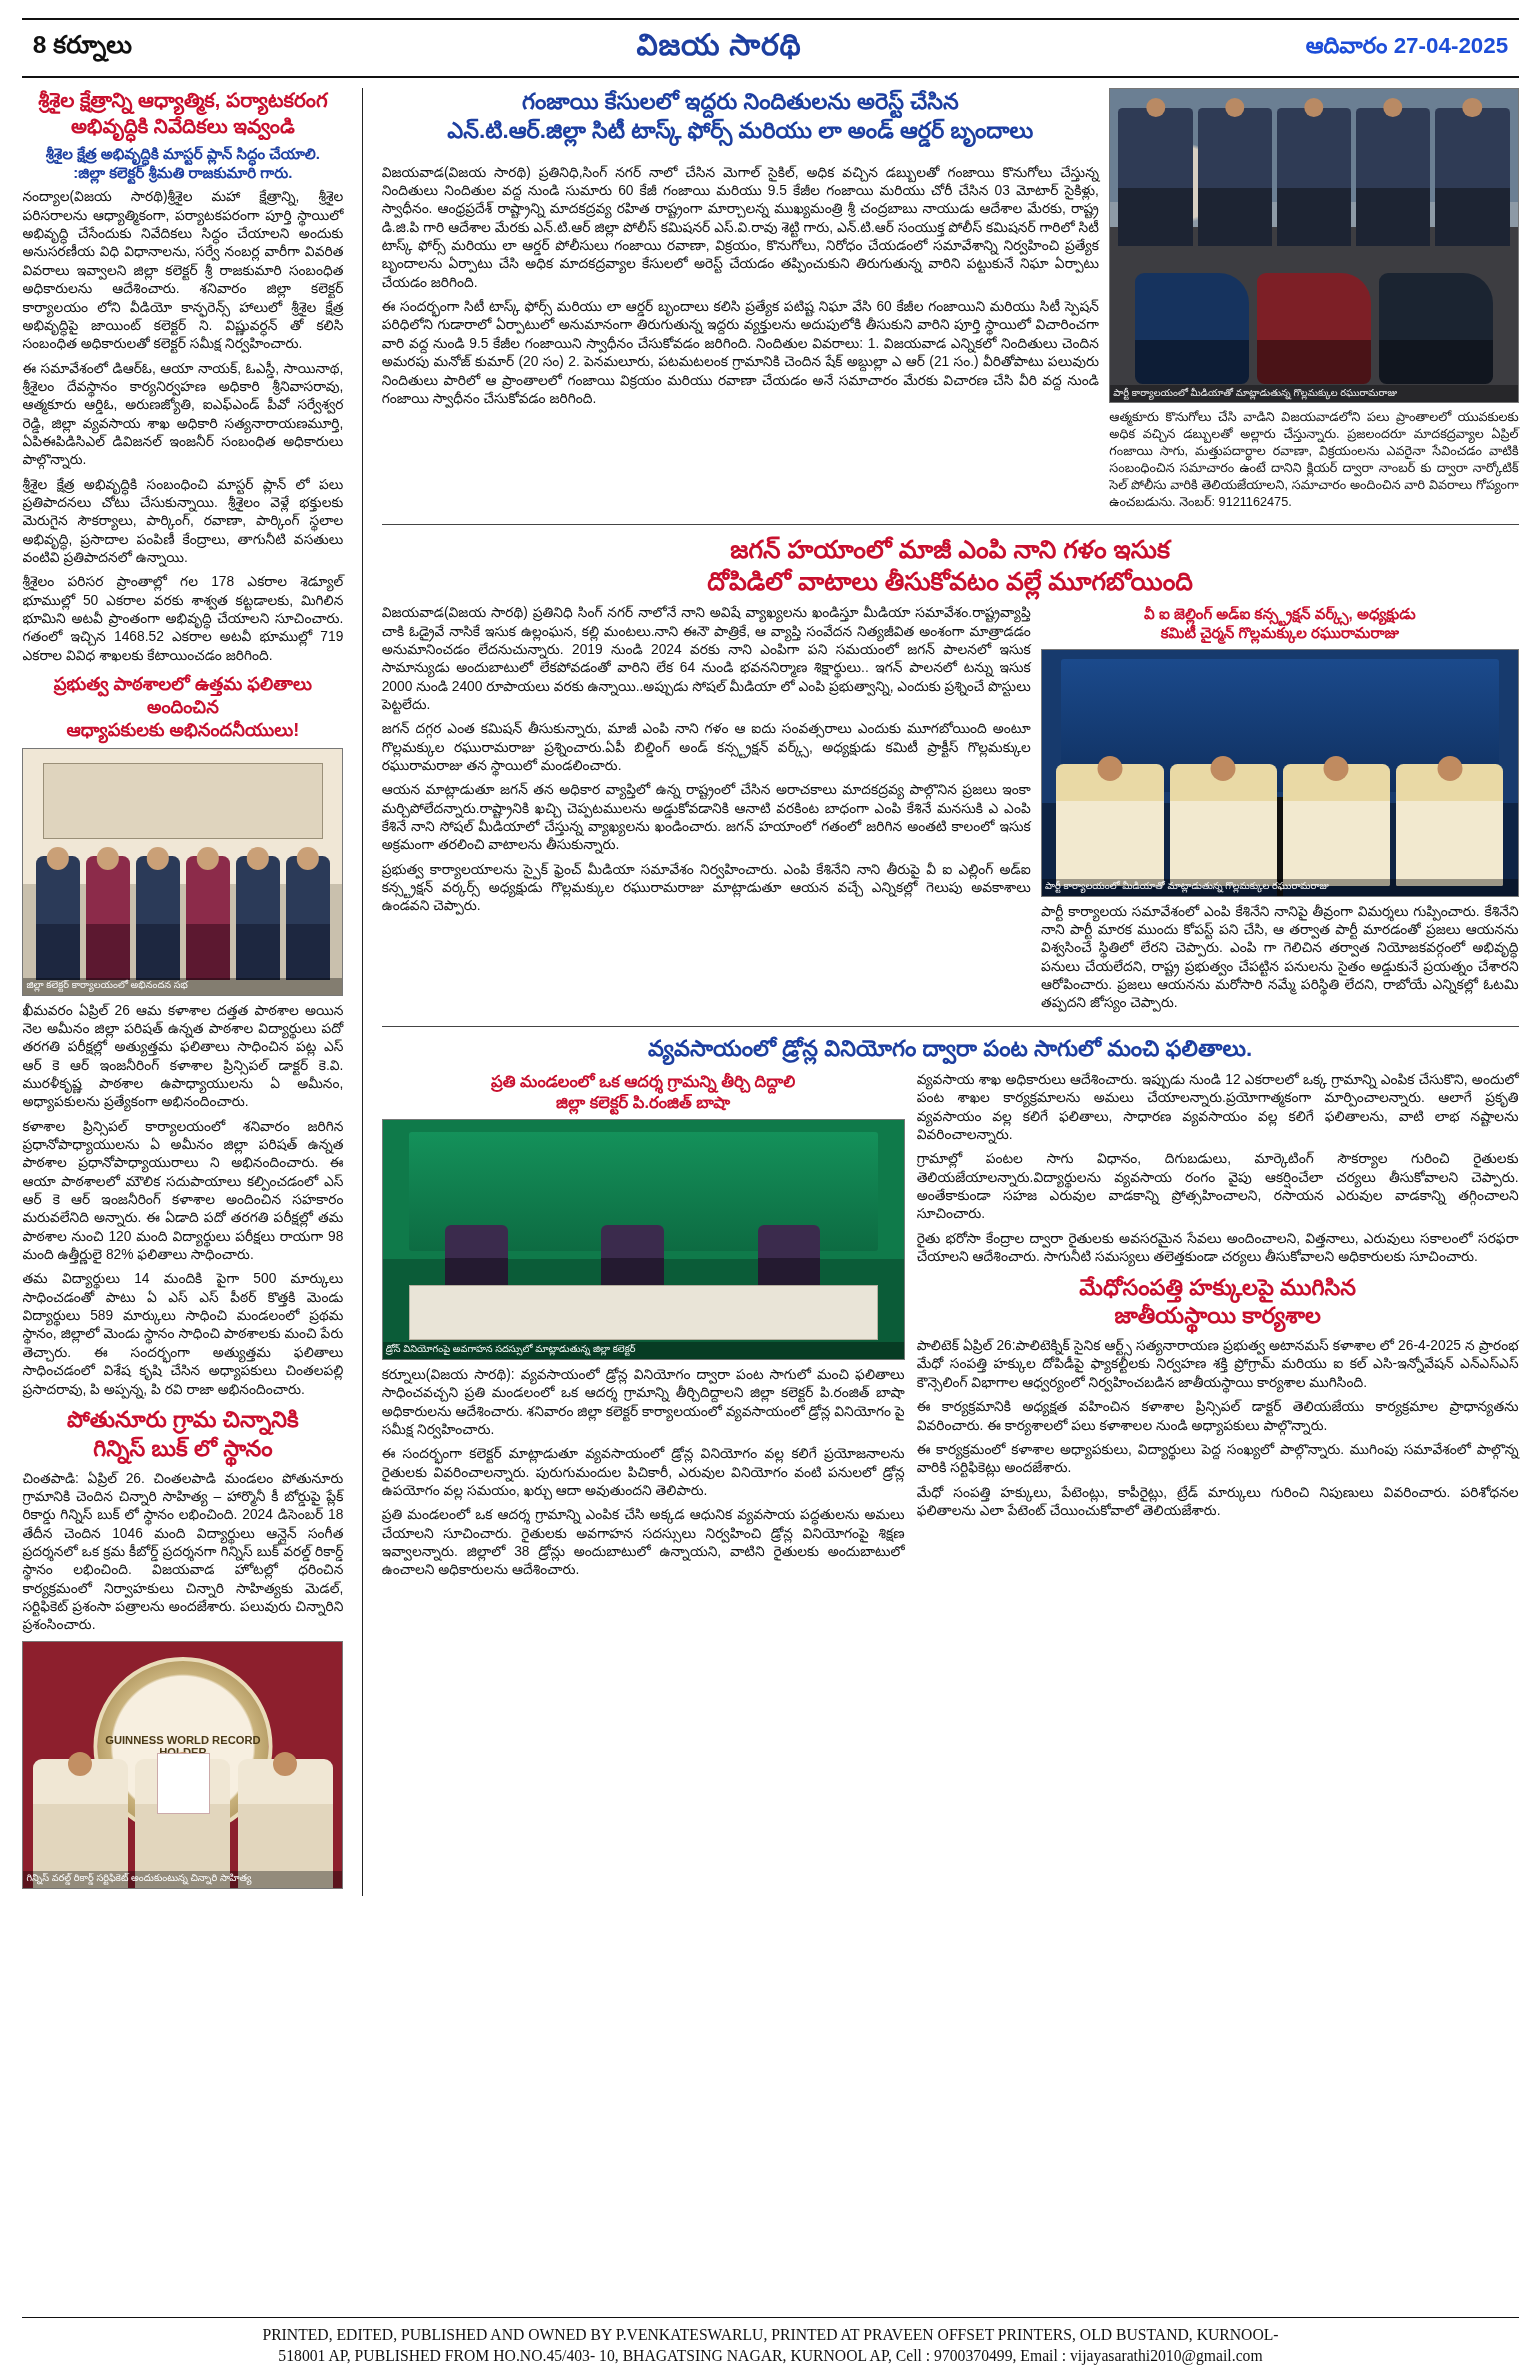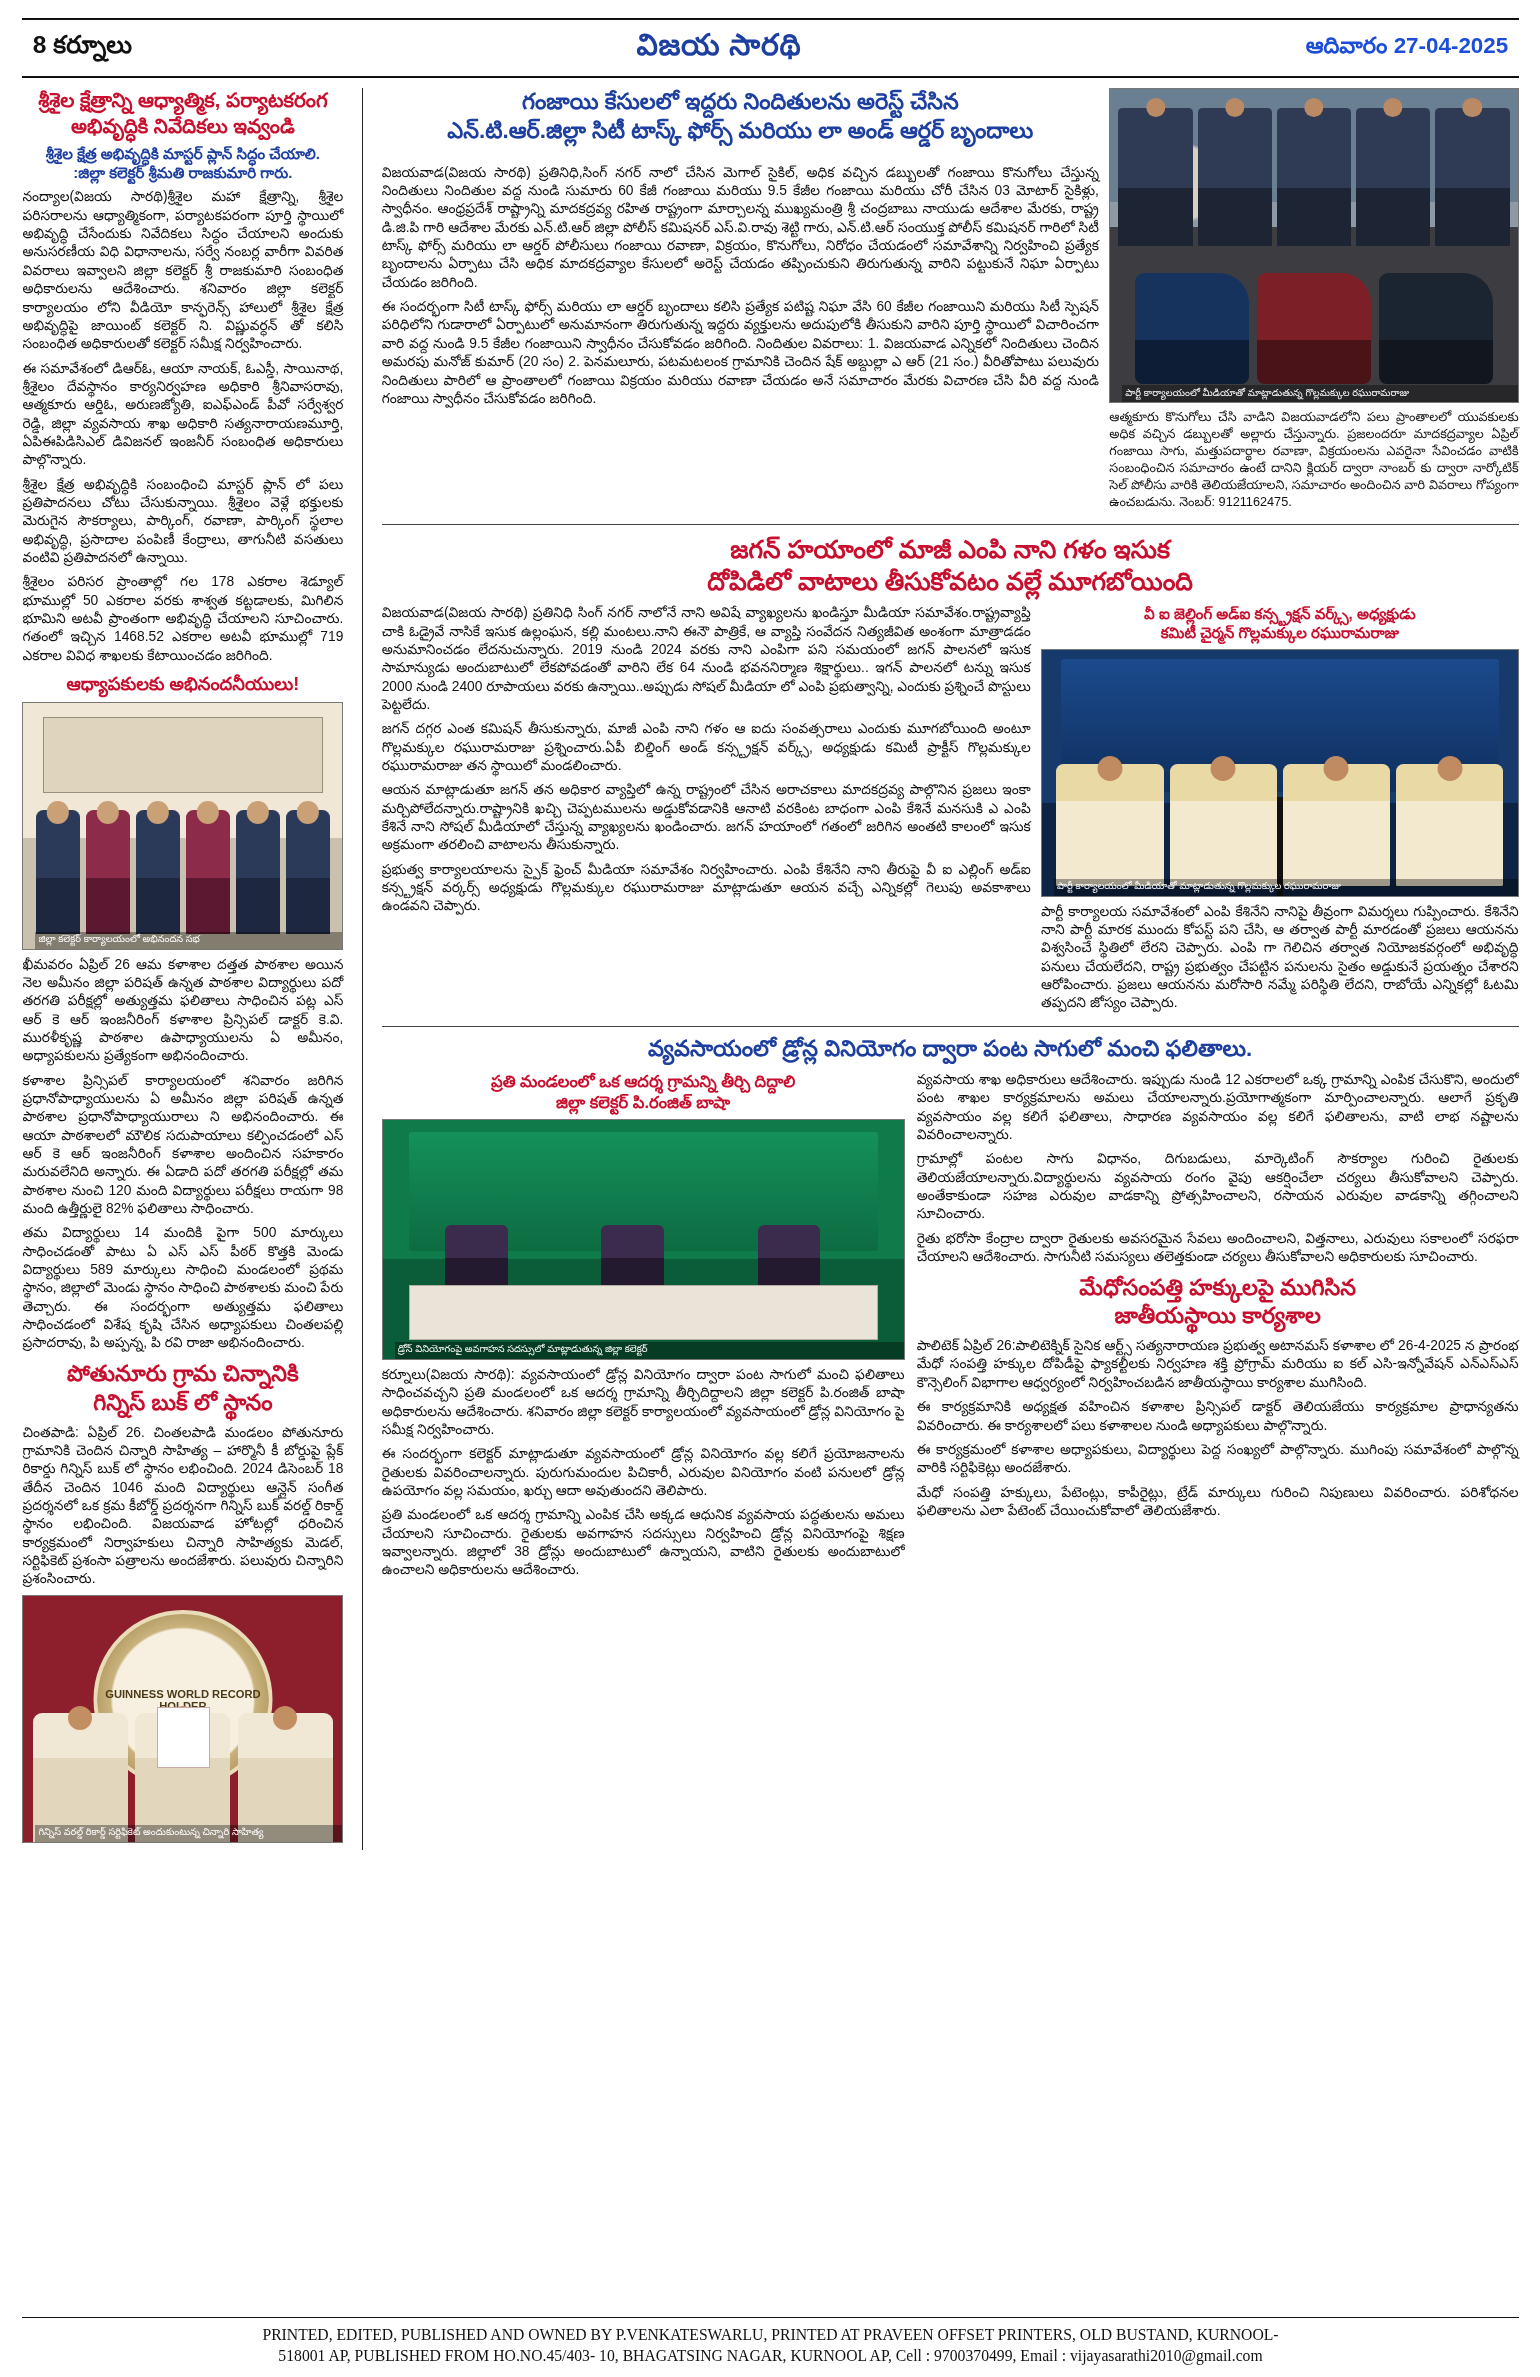--- a/index.html
+++ b/index.html
@@ -22,21 +22,21 @@
   .s34{font-size:25px;}
   .s30{font-size:22.4px;}
   .s27{font-size:20px;}
   .s24{font-size:18px;}
   .s22{font-size:16.4px;}
   .s20{font-size:15px;}
   .hr-thin{border:0;border-top:0.7px solid #444;margin:7.5px 0;}
 
   
   .photo{position:relative;overflow:hidden;border:0.7px solid #777;background:#2b2b2b;}
-  .photo .cap{position:absolute;left:12px;right:0;bottom:0;background:rgba(0,0,0,.35);color:#fff;font-size:9.7px;padding:1.5px 3px;}
+  .photo .cap{position:absolute;left:0;right:0;bottom:0;background:rgba(0,0,0,.35);color:#fff;font-size:9.7px;padding:1.5px 3px;}
   .ph-a{height:246px;}
   .ph-b{height:224px;}
   .ph-c{height:224px;}
   .ph-d{height:239px;}
   .ph-e{height:246px;}
 
   
   .scene-police{background:
      radial-gradient(circle at 18% 30%, #d8cfc2 0 9%, transparent 10%),
      linear-gradient(#6b7f93 0 36%, #8d9aa6 36% 44%, #3d3d41 44% 100%);}
@@ -99,20 +99,21 @@
         <div class="hd-red s27">అభివృద్ధికి నివేదికలు ఇవ్వండి</div>
         <div class="hd-blue s20" style="margin-top:4.5px;">శ్రీశైల క్షేత్ర అభివృద్ధికి మాస్టర్ ప్లాన్ సిద్ధం చేయాలి.</div>
         <div class="hd-blue s20" style="margin-bottom:6px;">:జిల్లా కలెక్టర్ శ్రీమతి రాజకుమారి గారు.</div>
         <p>నంద్యాల(విజయ సారథి)శ్రీశైల మహా క్షేత్రాన్ని, శ్రీశైల పరిసరాలను ఆధ్యాత్మికంగా, పర్యాటకపరంగా పూర్తి స్థాయిలో అభివృద్ధి చేసేందుకు నివేదికలు సిద్ధం చేయాలని అందుకు అనుసరణీయ విధి విధానాలను, సర్వే నంబర్ల వారీగా వివరిత వివరాలు ఇవ్వాలని జిల్లా కలెక్టర్ శ్రీ రాజకుమారి సంబంధిత అధికారులను ఆదేశించారు. శనివారం జిల్లా కలెక్టర్ కార్యాలయం లోని వీడియో కాన్ఫరెన్స్ హాలులో శ్రీశైల క్షేత్ర అభివృద్ధిపై జాయింట్ కలెక్టర్ ని. విష్ణువర్ధన్ తో కలిసి సంబంధిత అధికారులతో కలెక్టర్ సమీక్ష నిర్వహించారు.</p>
         <p>ఈ సమావేశంలో డిఆర్ఓ, ఆయా నాయక్, ఓఎస్డీ, సాయినాథ, శ్రీశైలం దేవస్థానం కార్యనిర్వహణ అధికారి శ్రీనివాసరావు, ఆత్మకూరు ఆర్డిఓ, అరుణజ్యోతి, ఐఎఫ్ఎండ్ పీవో సర్వేశ్వర రెడ్డి, జిల్లా వ్యవసాయ శాఖ అధికారి సత్యనారాయణమూర్తి, ఏపిఈపిడిసిఎల్ డివిజనల్ ఇంజనీర్ సంబంధిత అధికారులు పాల్గొన్నారు.</p>
         <p>శ్రీశైల క్షేత్ర అభివృద్ధికి సంబంధించి మాస్టర్ ప్లాన్ లో పలు ప్రతిపాదనలు చోటు చేసుకున్నాయి. శ్రీశైలం వెళ్లే భక్తులకు మెరుగైన సౌకర్యాలు, పార్కింగ్, రవాణా, పార్కింగ్ స్థలాల అభివృద్ధి, ప్రసాదాల పంపిణీ కేంద్రాలు, తాగునీటి వసతులు వంటివి ప్రతిపాదనలో ఉన్నాయి.</p>
         <p>శ్రీశైలం పరిసర ప్రాంతాల్లో గల 178 ఎకరాల శెడ్యూల్ భూముల్లో 50 ఎకరాల వరకు శాశ్వత కట్టడాలకు, మిగిలిన భూమిని అటవీ ప్రాంతంగా అభివృద్ధి చేయాలని సూచించారు. గతంలో ఇచ్చిన 1468.52 ఎకరాల అటవీ భూముల్లో 719 ఎకరాల వివిధ శాఖలకు కేటాయించడం జరిగింది.</p>
       </div>
 
       <div class="block">
+        <div class="hd-red s24">ప్రభుత్వ పాఠశాలలో ఉత్తమ ఫలితాలు అందించిన</div>
         <div class="hd-red s24" style="margin-bottom:6px;">ఆధ్యాపకులకు అభినందనీయులు!</div>
 
         <div class="photo ph-a scene-hall">
           <div class="wallpic"></div>
           <div class="lineup">
             <div class="p"></div>
             <div class="p sari"></div>
             <div class="p"></div>
             <div class="p sari"></div>
             <div class="p"></div>

